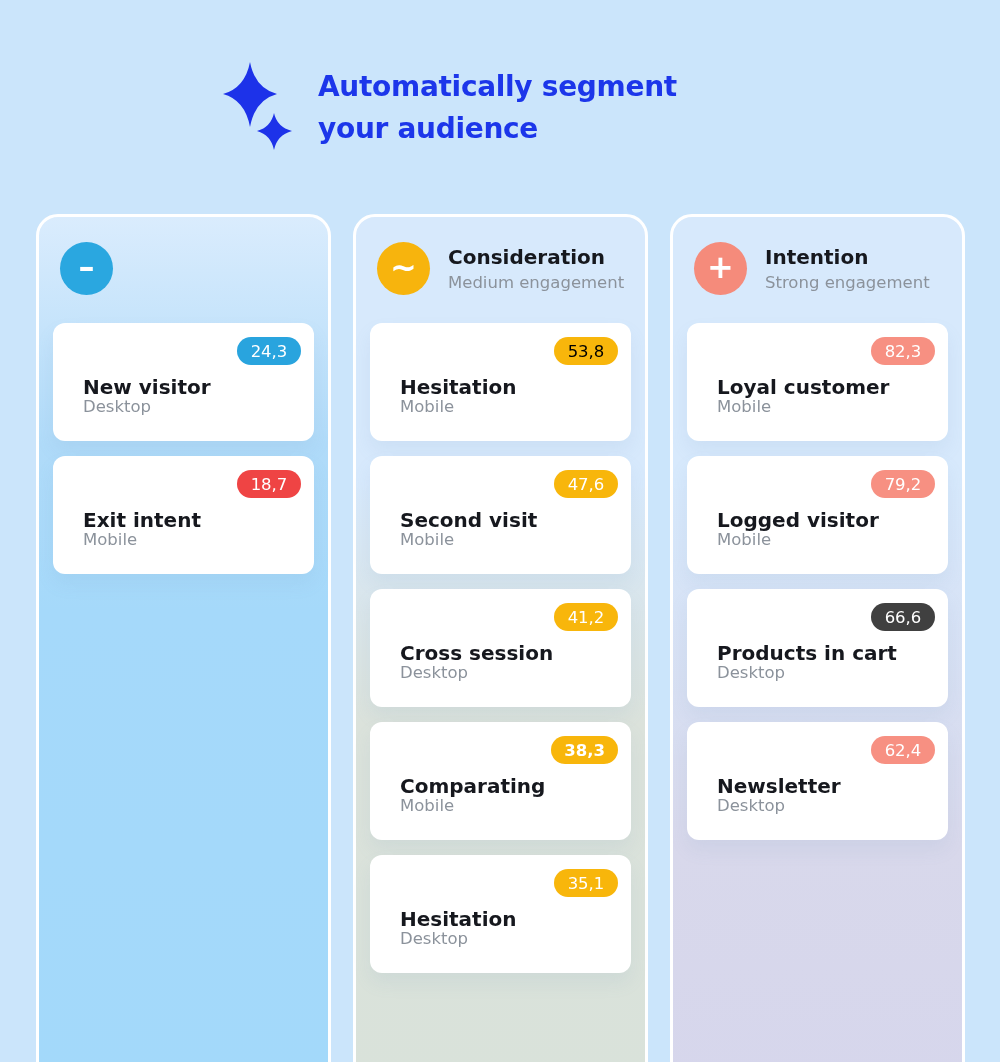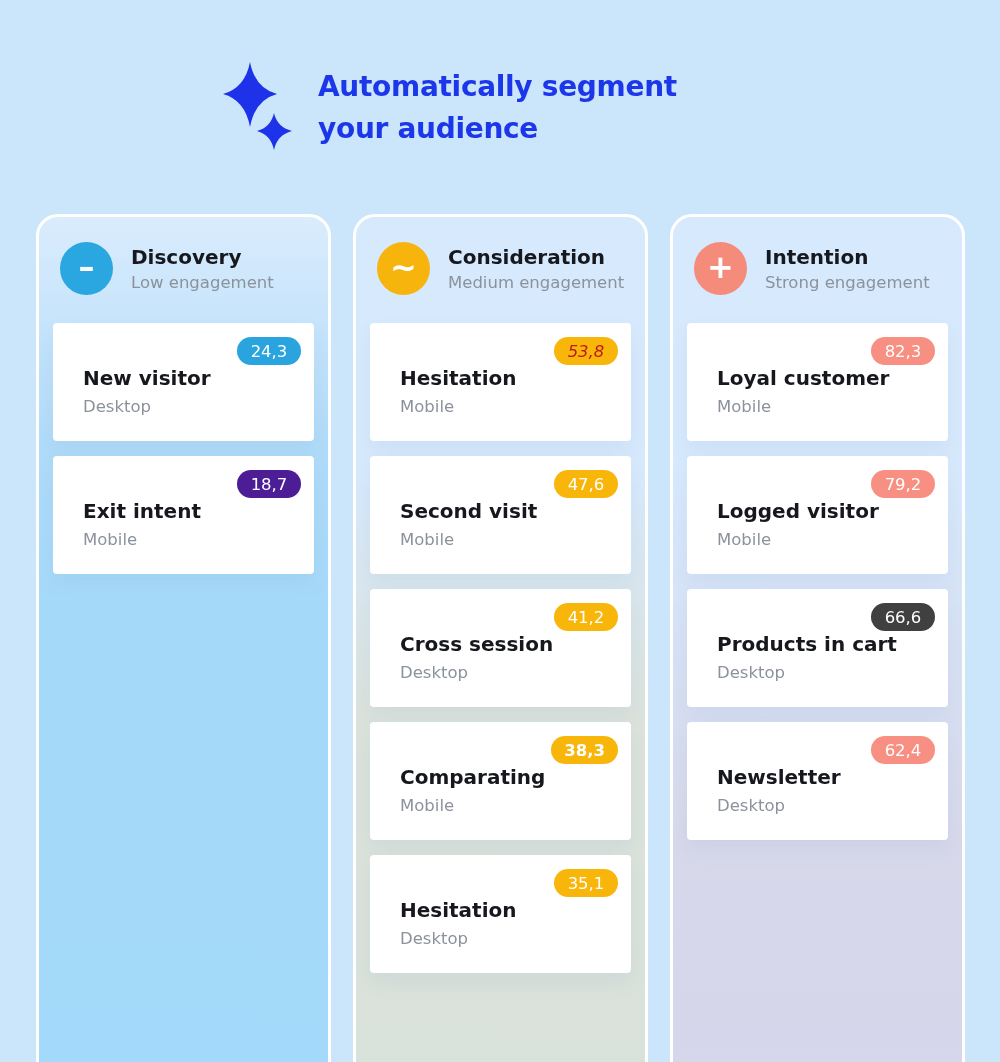--- a/index.html
+++ b/index.html
@@ -24,30 +24,30 @@
     display:flex;align-items:center;justify-content:center;
     color:#fff;font-size:32px;font-weight:bold;line-height:1;
   }
   .circle .glyph{transform:translateY(-2px);}
   .col-titles{display:flex;flex-direction:column;}
   .col-title{font-size:20px;font-weight:bold;color:#16181E;}
   .col-subtitle{font-size:16.5px;color:#8B929B;margin-top:4px;}
   
   .cards{display:flex;flex-direction:column;gap:15px;padding:3px 14px 0 14px;}
   .card{
-    position:relative;height:118px;background:#ffffff;border-radius:4px;
+    position:relative;height:118px;background:#ffffff;border-radius:12px;
     box-shadow:0 10px 18px rgba(110,145,190,0.10);
   }
   .badge{
     position:absolute;top:14px;right:13px;height:28px;min-width:64px;
     box-sizing:border-box;padding:0 13px;border-radius:15px;
     display:flex;align-items:center;justify-content:center;
     color:#ffffff;font-size:16.5px;
   }
-  .card-title{position:absolute;left:30px;top:43px;font-size:20px;font-weight:bold;color:#16181E;}
+  .card-title{position:absolute;left:30px;top:52px;font-size:20px;font-weight:bold;color:#16181E;}
   .card-device{position:absolute;left:30px;top:74px;font-size:16.5px;color:#8B929B;}
 </style>
 </head>
 <body style="background: rgb(203, 229, 251);">
 
 <div class="sparkle">
   <svg width="70" height="88" viewBox="0 0 70 88" xmlns="http://www.w3.org/2000/svg">
     <path class="sparkle-path" d="M27 0 Q32 26 54 32 Q32 38 27 65 Q22 38 0 32 Q22 26 27 0 Z" fill="#1D32E9"></path>
     <path class="sparkle-path" d="M51 51 Q54 65 69 69 Q54 73 51 88 Q48 73 34 69 Q48 65 51 51 Z" fill="#1D32E9"></path>
   </svg>
@@ -56,53 +56,49 @@
   <span>Automatically segment</span><br>
   <span>your audience</span>
 </h1>
 
 <div class="board">
   <div class="column" style="background: linear-gradient(rgb(218, 236, 253) 0%, rgb(176, 219, 249) 26%, rgb(165, 217, 250) 45%, rgb(163, 217, 250) 100%);">
     <div class="col-header">
       <div class="circle" style="background: rgb(42, 167, 224);">
         <span class="glyph">–</span>
       </div>
-      <div class="col-titles">
-        <span class="col-title">Discovery</span>
-        <span class="col-subtitle">Low engagement</span>
-      </div>
     </div>
     <div class="cards">
   <div class="card">
     <span class="badge" style="background: rgb(41, 164, 222); color: rgb(255, 255, 255);">24,3</span>
     <span class="card-title">New visitor</span>
     <span class="card-device">Desktop</span>
   </div>
 
   <div class="card">
-    <span class="badge" style="background: #4c1d95; color: rgb(255, 255, 255);">18,7</span>
+    <span class="badge" style="background: #ef4444; color: rgb(255, 255, 255);">18,7</span>
     <span class="card-title">Exit intent</span>
     <span class="card-device">Mobile</span>
   </div>
 </div>
   </div>
 
   <div class="column" style="background: linear-gradient(rgb(215, 233, 252) 0%, rgb(215, 233, 252) 30%, rgb(219, 226, 219) 58%, rgb(217, 226, 218) 100%);">
     <div class="col-header">
       <div class="circle" style="background: rgb(247, 180, 13);">
         <span class="glyph">~</span>
       </div>
       <div class="col-titles">
         <span class="col-title">Consideration</span>
         <span class="col-subtitle">Medium engagement</span>
       </div>
     </div>
     <div class="cards">
   <div class="card">
-    <span class="badge" style="background: rgb(248, 182, 11); color: #b91c1c; font-style: italic;">53,8</span>
+    <span class="badge" style="background: rgb(248, 182, 11); color: #000000;">53,8</span>
     <span class="card-title">Hesitation</span>
     <span class="card-device">Mobile</span>
   </div>
 
   <div class="card">
     <span class="badge" style="background: rgb(248, 182, 11); color: rgb(255, 255, 255);">47,6</span>
     <span class="card-title">Second visit</span>
     <span class="card-device">Mobile</span>
   </div>
 

